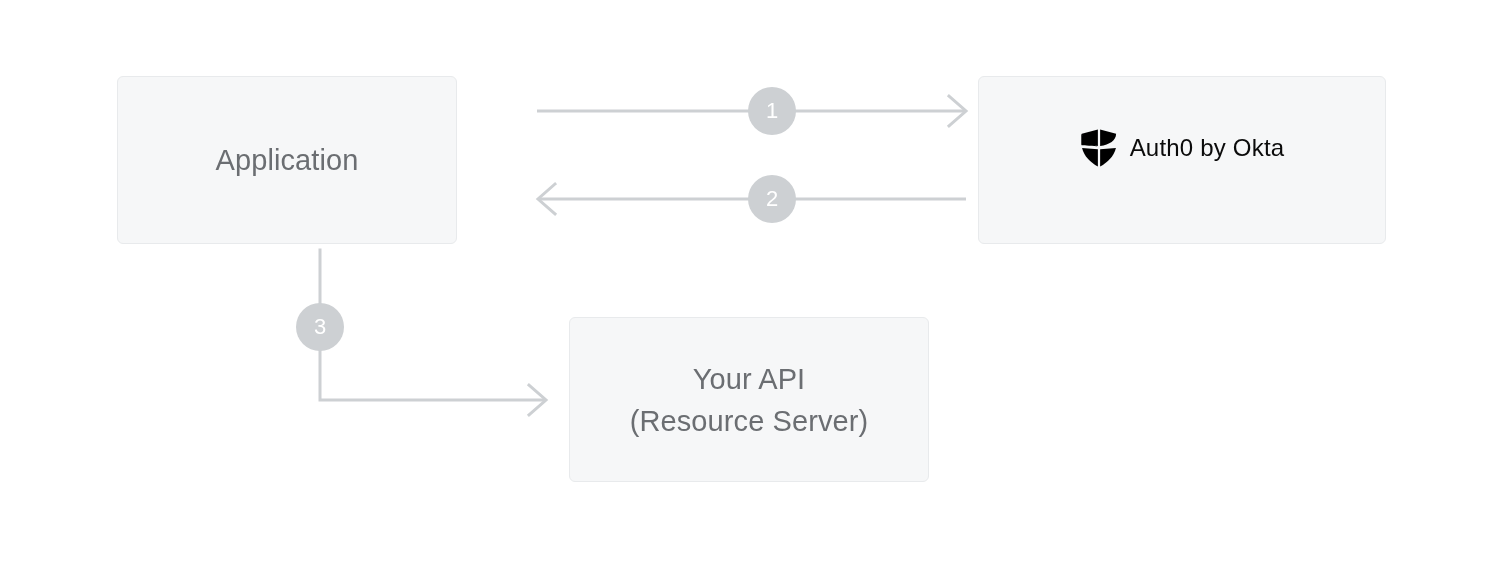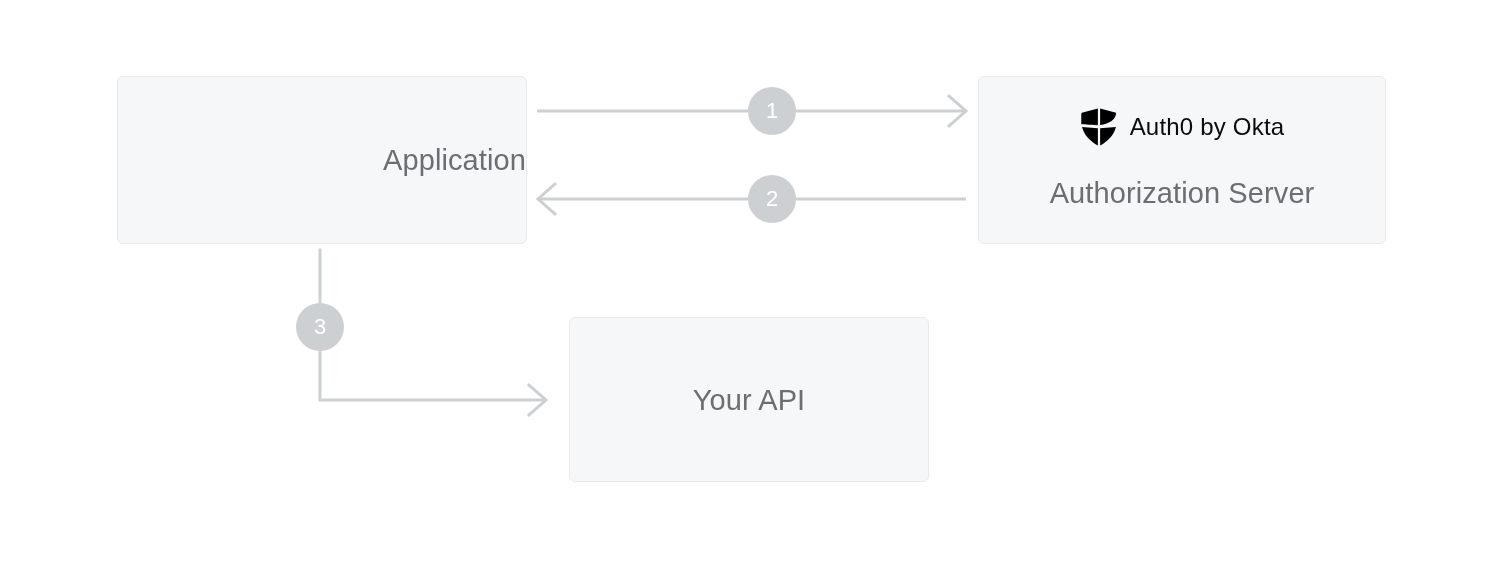--- a/index.html
+++ b/index.html
@@ -33,21 +33,21 @@
   }
   .node-line {
     color: #6b6e72;
     font-size: 29px;
     line-height: 42px;
     font-weight: 400;
     letter-spacing: 0.1px;
     white-space: nowrap;
   }
 
-  #box-application { left: 117px; top: 76px;  width: 410px; height: 168px; align-items: flex-end; }
+  #box-application { left: 117px; top: 76px;  width: 340px; height: 168px; }
   #box-auth0       { left: 978px; top: 76px;  width: 408px; height: 168px; }
   #box-api         { left: 569px; top: 317px; width: 360px; height: 165px; }
 
   
   .brand-row {
     display: flex;
     align-items: center;
     gap: 12px;
     margin-bottom: 25px;
   }
@@ -131,24 +131,24 @@
 
           <path d="M21.2 1.4 L38.0 6.0 C38.0 13.0 31.0 17.6 21.2 18.9 Z" fill="#000000"></path>
 
           <path d="M18.8 22.3 L18.8 40.6 C11.0 36.2 4.2 29.6 2.2 21.0 Z" fill="#000000"></path>
 
           <path d="M21.2 22.3 L21.2 40.6 C29.0 36.2 35.8 29.6 37.8 21.0 Z" fill="#000000"></path>
         </svg>
       </span>
       <span class="brand-name">Auth0 by Okta</span>
     </div>
-    <div class="node-line">Authorization Server</div>
   </div>
 
   <div class="node-box" id="box-api">
     <div class="node-line">Your API</div>
+    <div class="node-line">(Resource Server)</div>
   </div>
 
   <div class="step-badge" id="badge-1">1</div>
   <div class="step-badge" id="badge-2">2</div>
   <div class="step-badge" id="badge-3">3</div>
 
 </div>
 
 </body></html>

